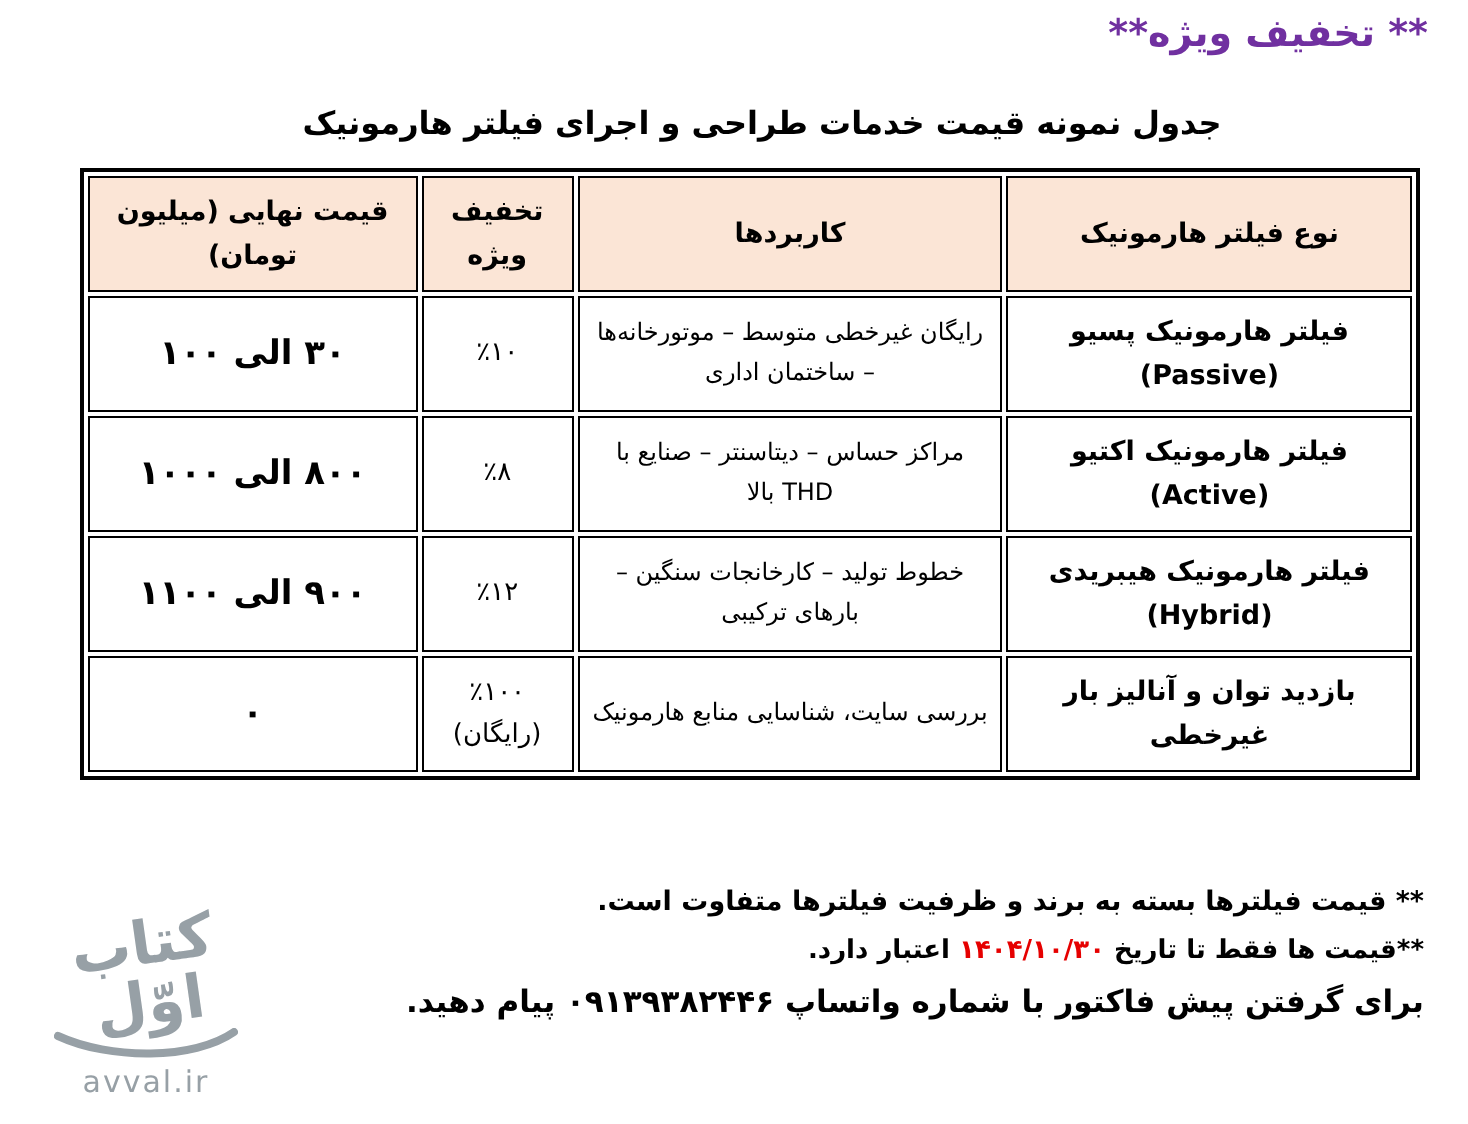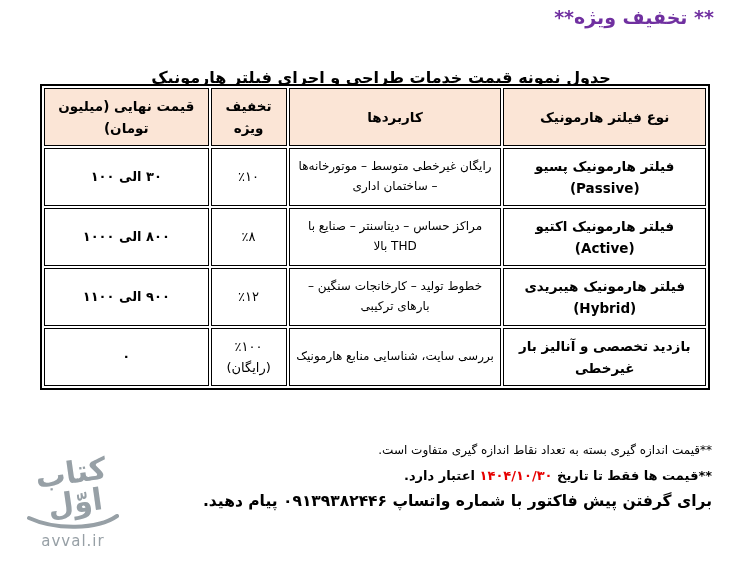--- a/index.html
+++ b/index.html
@@ -3,37 +3,37 @@
 <meta charset="utf-8">
 <style>
   html,body{margin:0;padding:0;background:#fff;}
   body{width:734px;height:562px;position:relative;overflow:hidden;
        font-family:"DejaVu Sans","Liberation Sans",sans-serif;color:#000;}
   .page{position:absolute;inset:0;background:#fff;}
 
   .promo-title{position:absolute;top:6px;right:20px;direction:rtl;
     font-size:19px;font-weight:bold;color:var(--promo-title,#7030a0);}
 
-  .table-title{position:absolute;top:68px;right:18px;width:670px;direction:rtl;
+  .table-title{position:absolute;top:52px;right:18px;width:670px;direction:rtl;
     text-align:center;font-size:16px;font-weight:bold;}
 
   table.price-table{position:absolute;top:84px;right:24px;width:670px;
     direction:rtl;border:2px solid #000;border-collapse:separate;border-spacing:2px;
     table-layout:fixed;background:#fff;}
   .price-table th,.price-table td{border:1px solid #000;vertical-align:middle;
     text-align:center;padding:4px 6px;line-height:1.65;}
   .price-table th{background:var(--header-bg,#fbe5d6);font-weight:bold;font-size:13.5px;height:48px;}
   .col-type{width:197px;}
   .col-apps{width:207px;}
   .col-disc{width:74px;}
   .col-price{width:160px;}
   td.cell-type{font-weight:bold;font-size:13.5px;height:48px;}
   td.cell-apps{font-size:12px;}
   td.cell-disc{font-size:13px;}
-  td.cell-price{font-weight:bold;font-size:13px;}
+  td.cell-price{font-weight:bold;font-size:17px;}
   .line{display:block;}
 
   .notes{position:absolute;top:443px;right:22px;width:692px;direction:rtl;text-align:right;}
   .note-1{font-size:13.5px;font-weight:bold;margin-bottom:9px;}
   .note-2{font-size:12px;margin-bottom:11px;}
   .note-3{font-size:13px;font-weight:bold;margin-bottom:9px;}
   .note-3 .date{color:var(--date-red,#e60000);}
   .note-4{font-size:15.5px;font-weight:bold;}
 
   .watermark{position:absolute;left:18px;top:458px;width:110px;text-align:center;
@@ -95,35 +95,35 @@
           <span class="line">(Hybrid)</span>
         </td>
         <td class="cell-apps">خطوط تولید – کارخانجات سنگین – بارهای ترکیبی</td>
         <td class="cell-disc">
           <span class="line">٪۱۲</span>
         </td>
         <td class="cell-price">۹۰۰ الی ۱۱۰۰</td>
       </tr>
       <tr>
         <td class="cell-type">
-          <span class="line">بازدید تخصصی و آنالیز بار</span>
+          <span class="line">بازدید توان و آنالیز بار</span>
           <span class="line">غیرخطی</span>
         </td>
         <td class="cell-apps">بررسی سایت، شناسایی منابع هارمونیک</td>
         <td class="cell-disc">
           <span class="line">٪۱۰۰</span>
           <span class="line">(رایگان)</span>
         </td>
         <td class="cell-price">۰</td>
       </tr>
     </tbody>
   </table>
 
   <div class="notes">
-    <div class="note-2">**قیمت اندازه گیری بسته به تعداد نقاط اندازه گیری متفاوت است.</div>
+    <div class="note-1">** قیمت فیلترها بسته به برند و ظرفیت فیلترها متفاوت است.</div>
     <div class="note-3"><span>**قیمت ها فقط تا تاریخ </span><span class="date">۱۴۰۴/۱۰/۳۰</span><span> اعتبار دارد.</span></div>
     <div class="note-4">برای گرفتن پیش فاکتور با شماره واتساپ ۰۹۱۳۹۳۸۲۴۴۶ پیام دهید.</div>
   </div>
 
   <div class="watermark">
     <span class="wm-logo">کتاب اوّل</span>
     <svg class="wm-swoosh" width="92" height="16" viewBox="0 0 92 16">
       <path d="M2 4 C 28 16, 70 16, 90 2" stroke="#97a0a6" stroke-width="4" fill="none" stroke-linecap="round"></path>
     </svg>
     <div class="wm-site">avval.ir</div>

